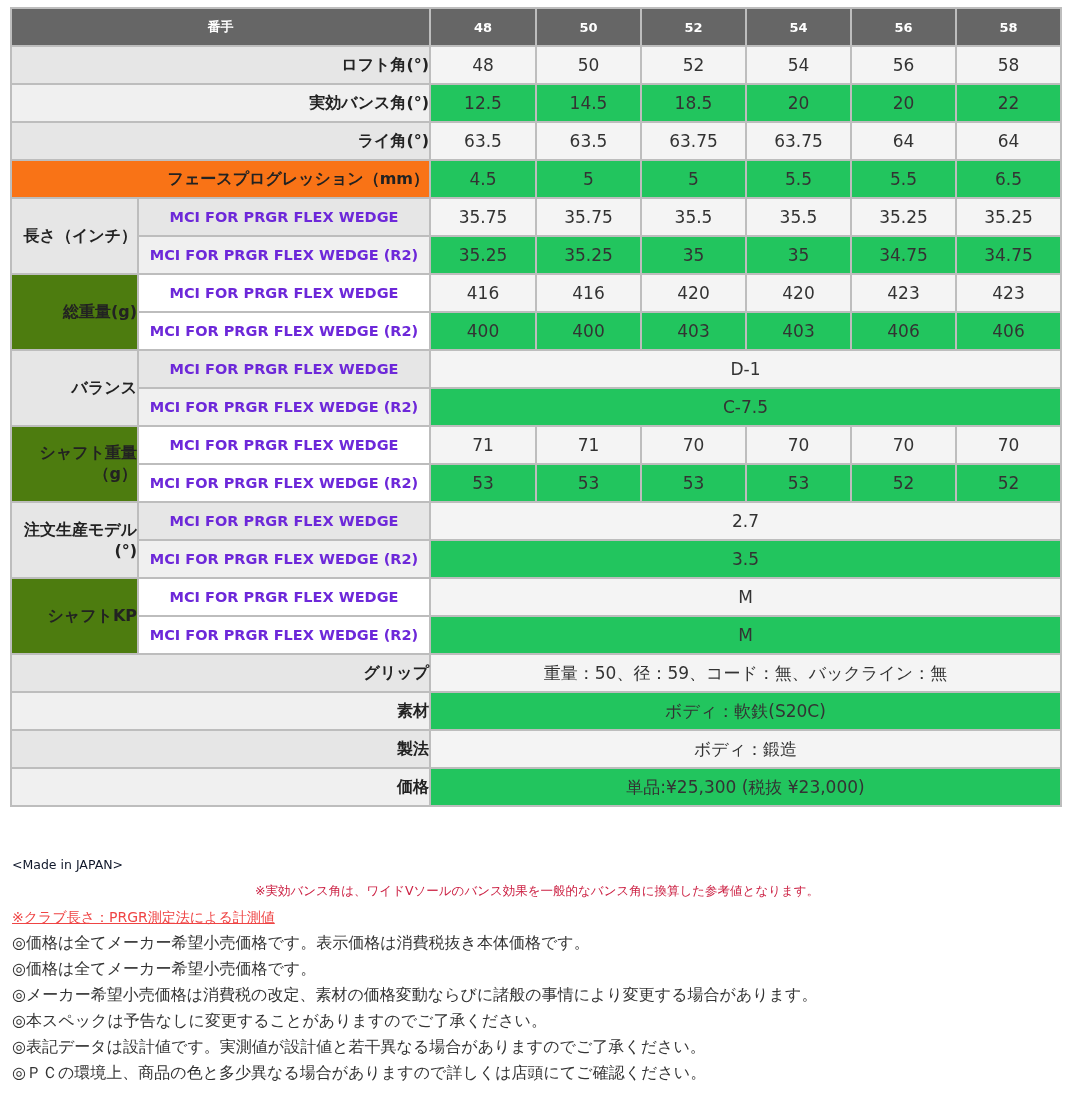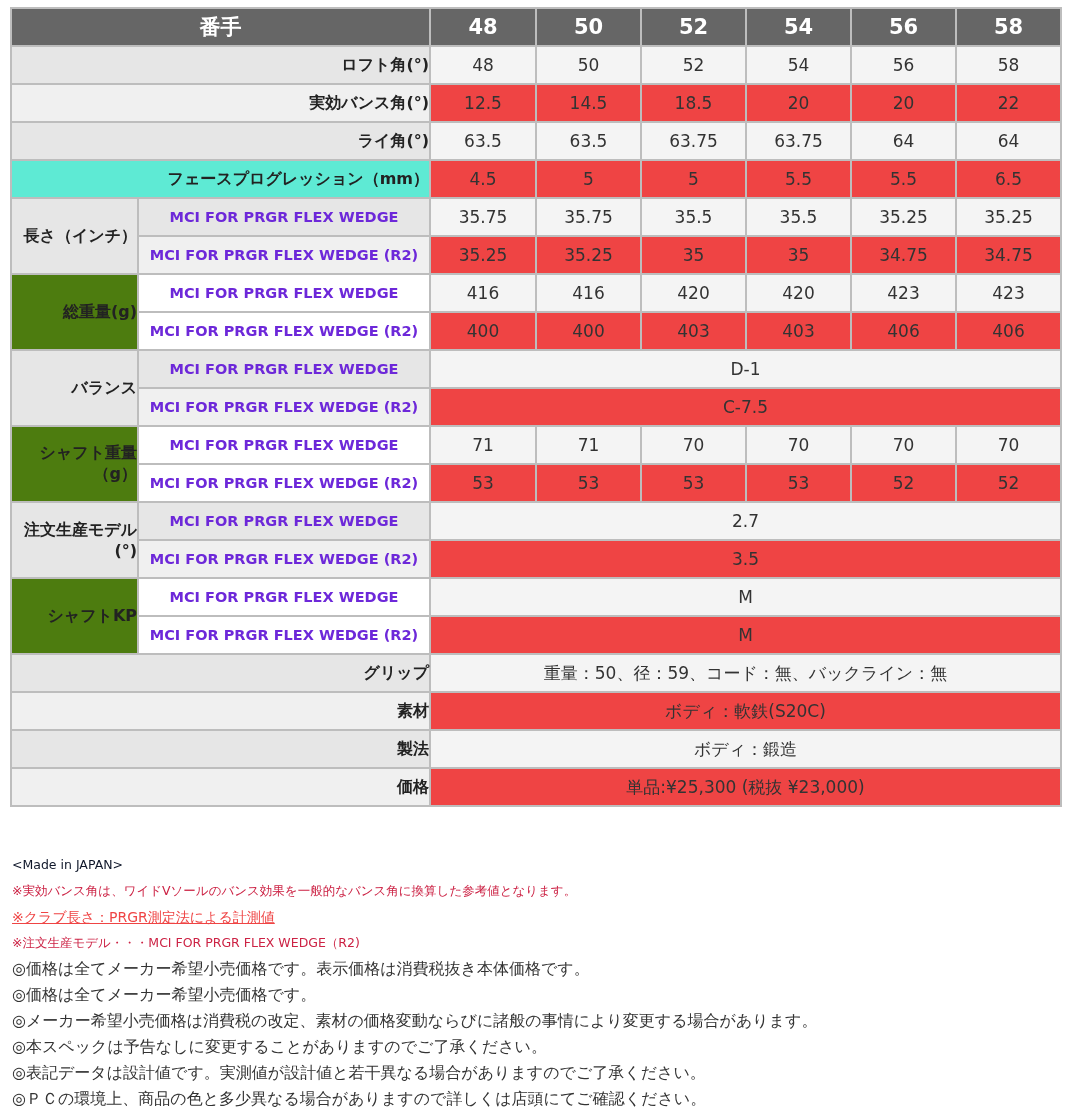--- a/index.html
+++ b/index.html
@@ -2,32 +2,32 @@
 <html><head>
 <meta charset="utf-8">
 <style>
   html, body { margin:0; padding:0; background:#ffffff; }
   body { width:1073px; height:1109px; position:relative; overflow:hidden;
          font-family: "DejaVu Sans", "Liberation Sans", sans-serif; color:#222; }
   table.spec { position:absolute; left:10px; top:7px; width:1050px;
                border-collapse:collapse; table-layout:fixed; }
   table.spec td, table.spec th { border:2px solid #bdbdbd; height:36px; padding:0;
                text-align:center; vertical-align:middle; font-size:17px; }
-  table.spec th.hd { background:#666666; color:#ffffff; font-weight:bold; font-size:21px; }
+  table.spec th.hd { background:#666666; color:#ffffff; font-weight:bold; font-size:13px; }
   table.spec td.lbl { background:#e6e6e6; font-weight:bold; font-size:16px; color:#222;text-align:right; }
   table.spec td.lbl.alt { background:#4d7c0f; }
   table.spec td.sub { background:#e6e6e6; font-weight:bold; font-size:14.5px; color:#6d28d9; }
   table.spec td.sub.alt { background:#ffffff; }
   table.spec tr.odd td.val { background:#f4f4f4; }
-  table.spec tr.even td.val { background:#ef4444; }
+  table.spec tr.even td.val { background:#22c55e; }
   td.val { color:#333; font-weight:normal; }
   .notes { position:absolute; left:12px; top:852px; width:1050px; }
   .note { font-size:13.5px; height:26px; line-height:26px; white-space:nowrap; }
   .note.gray { color:#0f172a; font-size:12.5px; }
-  .note.red { color:#cc2244; font-size:12.5px; }
+  .note.red { color:#cc2244; font-size:12.5px;text-align:center; }
   .note.link { color:#ef4444; text-decoration:underline; font-size:14px; cursor:pointer; }
   .note.plain { color:#333; font-size:16px; }
 </style>
 </head>
 <body>
 
 <table class="spec">
   <colgroup>
     <col style="width:127px">
       <col style="width:292px">
@@ -70,21 +70,21 @@
   <tr class="odd">
     <td class="lbl" colspan="2">ライ角(°)</td>
     <td class="val">63.5</td>
     <td class="val">63.5</td>
     <td class="val">63.75</td>
     <td class="val">63.75</td>
     <td class="val">64</td>
     <td class="val">64</td>
   </tr>
   <tr class="even">
-    <td class="lbl" colspan="2" style="background:#5eead4">フェースプログレッション（mm）</td>
+    <td class="lbl" colspan="2" style="background:#f97316">フェースプログレッション（mm）</td>
     <td class="val">4.5</td>
     <td class="val">5</td>
     <td class="val">5</td>
     <td class="val">5.5</td>
     <td class="val">5.5</td>
     <td class="val">6.5</td>
   </tr>
 
   <tr class="odd">
     <td class="lbl" rowspan="2">長さ（インチ）</td>
@@ -198,20 +198,19 @@
     <td class="lbl" colspan="2" style="background:#f0f0f0">価格</td>
     <td class="val" colspan="6">単品:¥25,300 (税抜 ¥23,000)</td>
   </tr>
 </tbody>
   </table>
 
 <div class="notes">
   <div class="note gray">&lt;Made in JAPAN&gt;</div>
   <div class="note red">※実効バンス角は、ワイドVソールのバンス効果を一般的なバンス角に換算した参考値となります。</div>
   <div class="note link">※クラブ長さ：PRGR測定法による計測値</div>
-  <div class="note red">※注文生産モデル・・・MCI FOR PRGR FLEX WEDGE（R2)</div>
   <div class="note plain">◎価格は全てメーカー希望小売価格です。表示価格は消費税抜き本体価格です。</div>
   <div class="note plain">◎価格は全てメーカー希望小売価格です。</div>
   <div class="note plain">◎メーカー希望小売価格は消費税の改定、素材の価格変動ならびに諸般の事情により変更する場合があります。</div>
   <div class="note plain">◎本スペックは予告なしに変更することがありますのでご了承ください。</div>
   <div class="note plain">◎表記データは設計値です。実測値が設計値と若干異なる場合がありますのでご了承ください。</div>
   <div class="note plain">◎ＰＣの環境上、商品の色と多少異なる場合がありますので詳しくは店頭にてご確認ください。</div>
 </div>
 
 </body></html>

